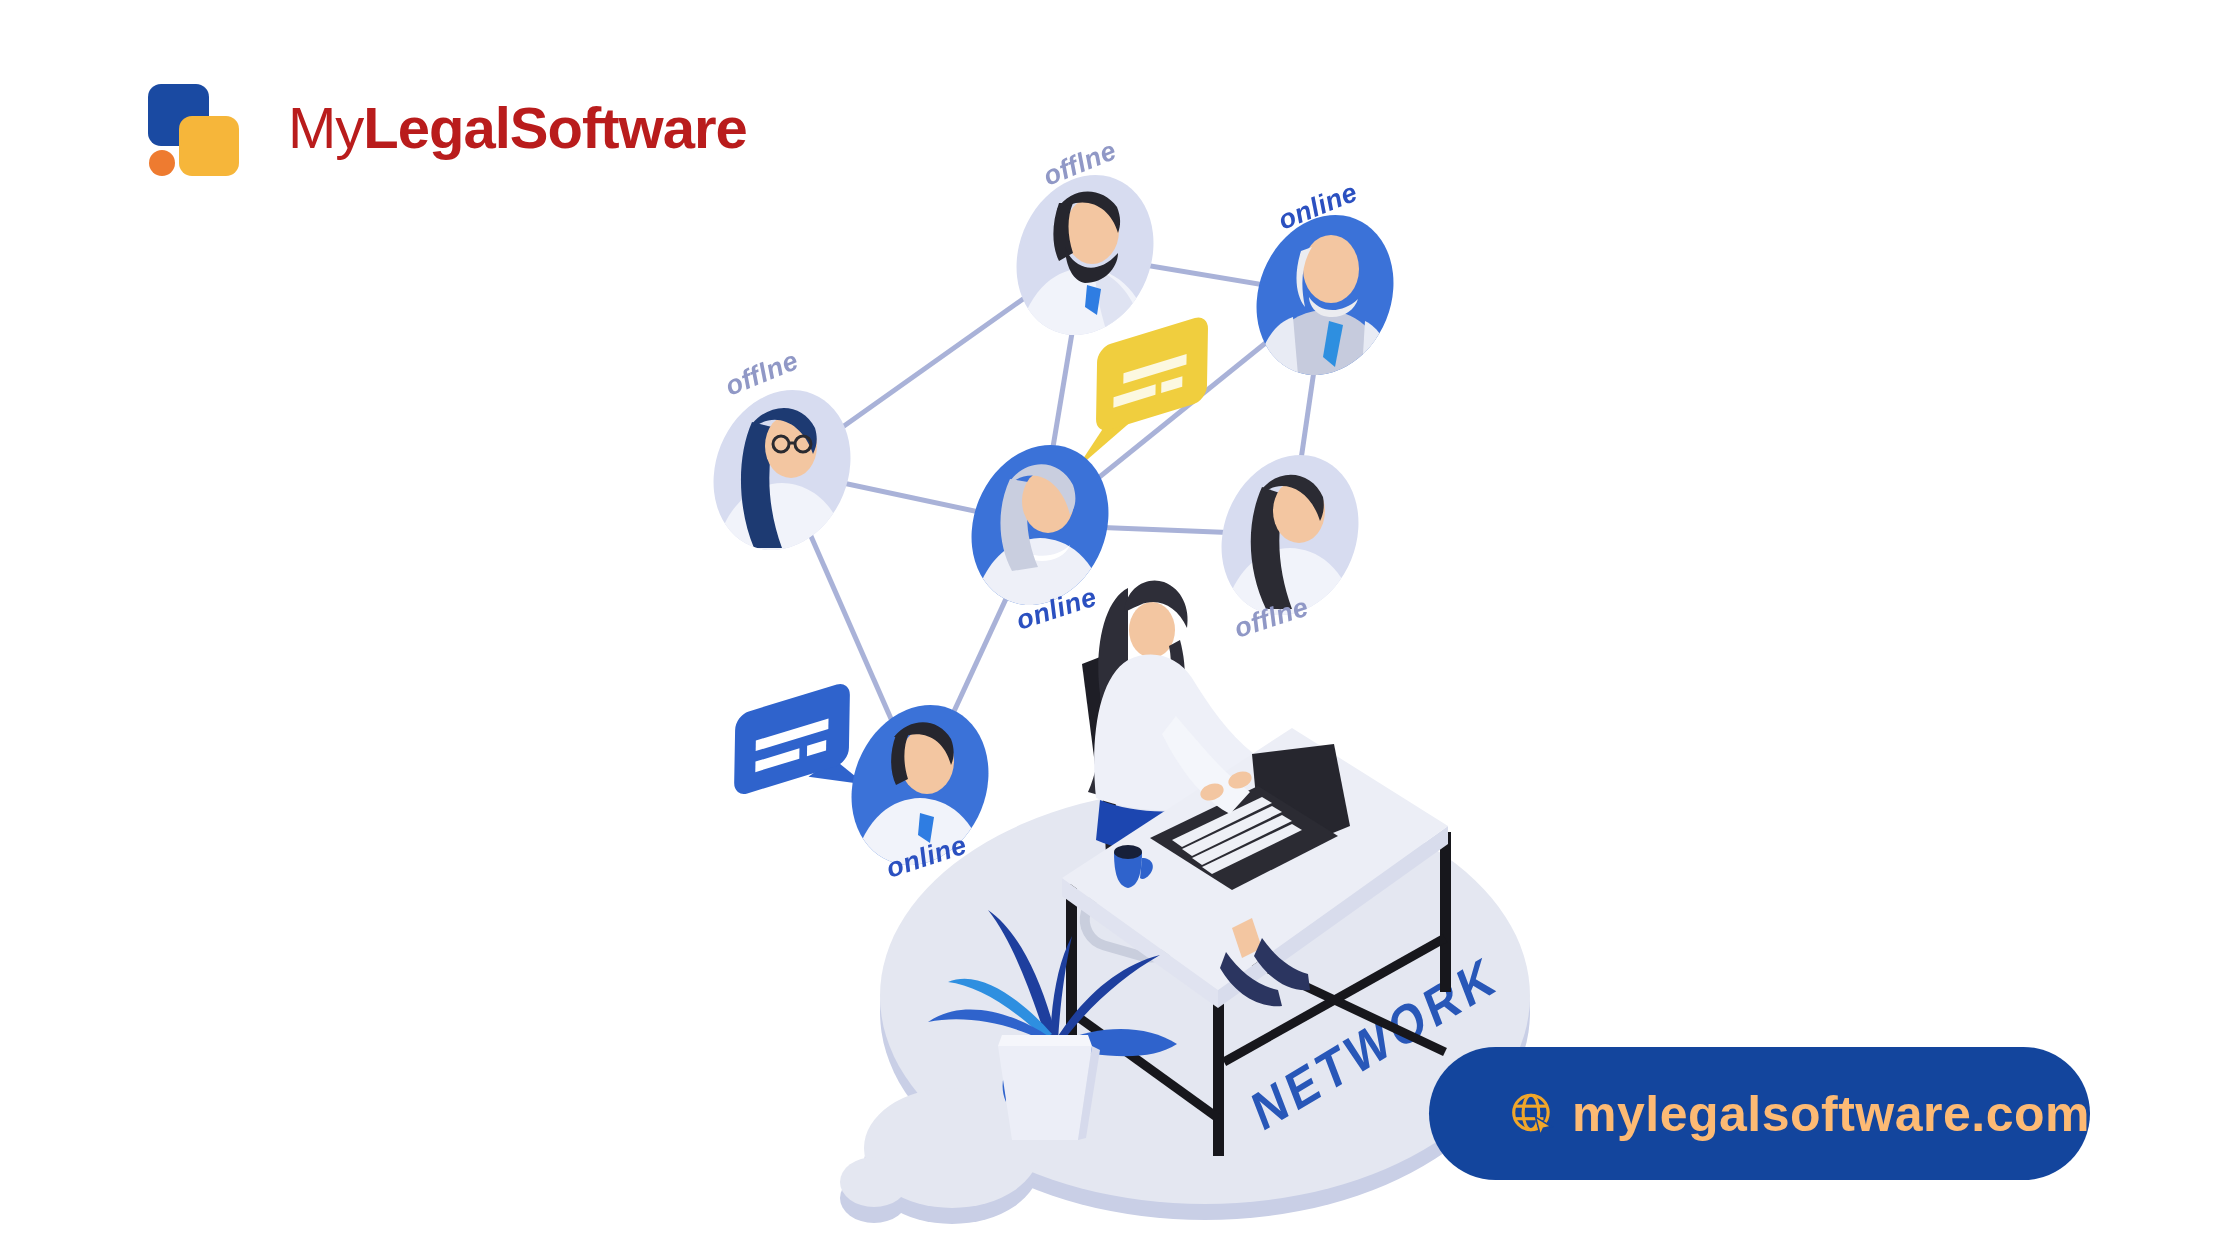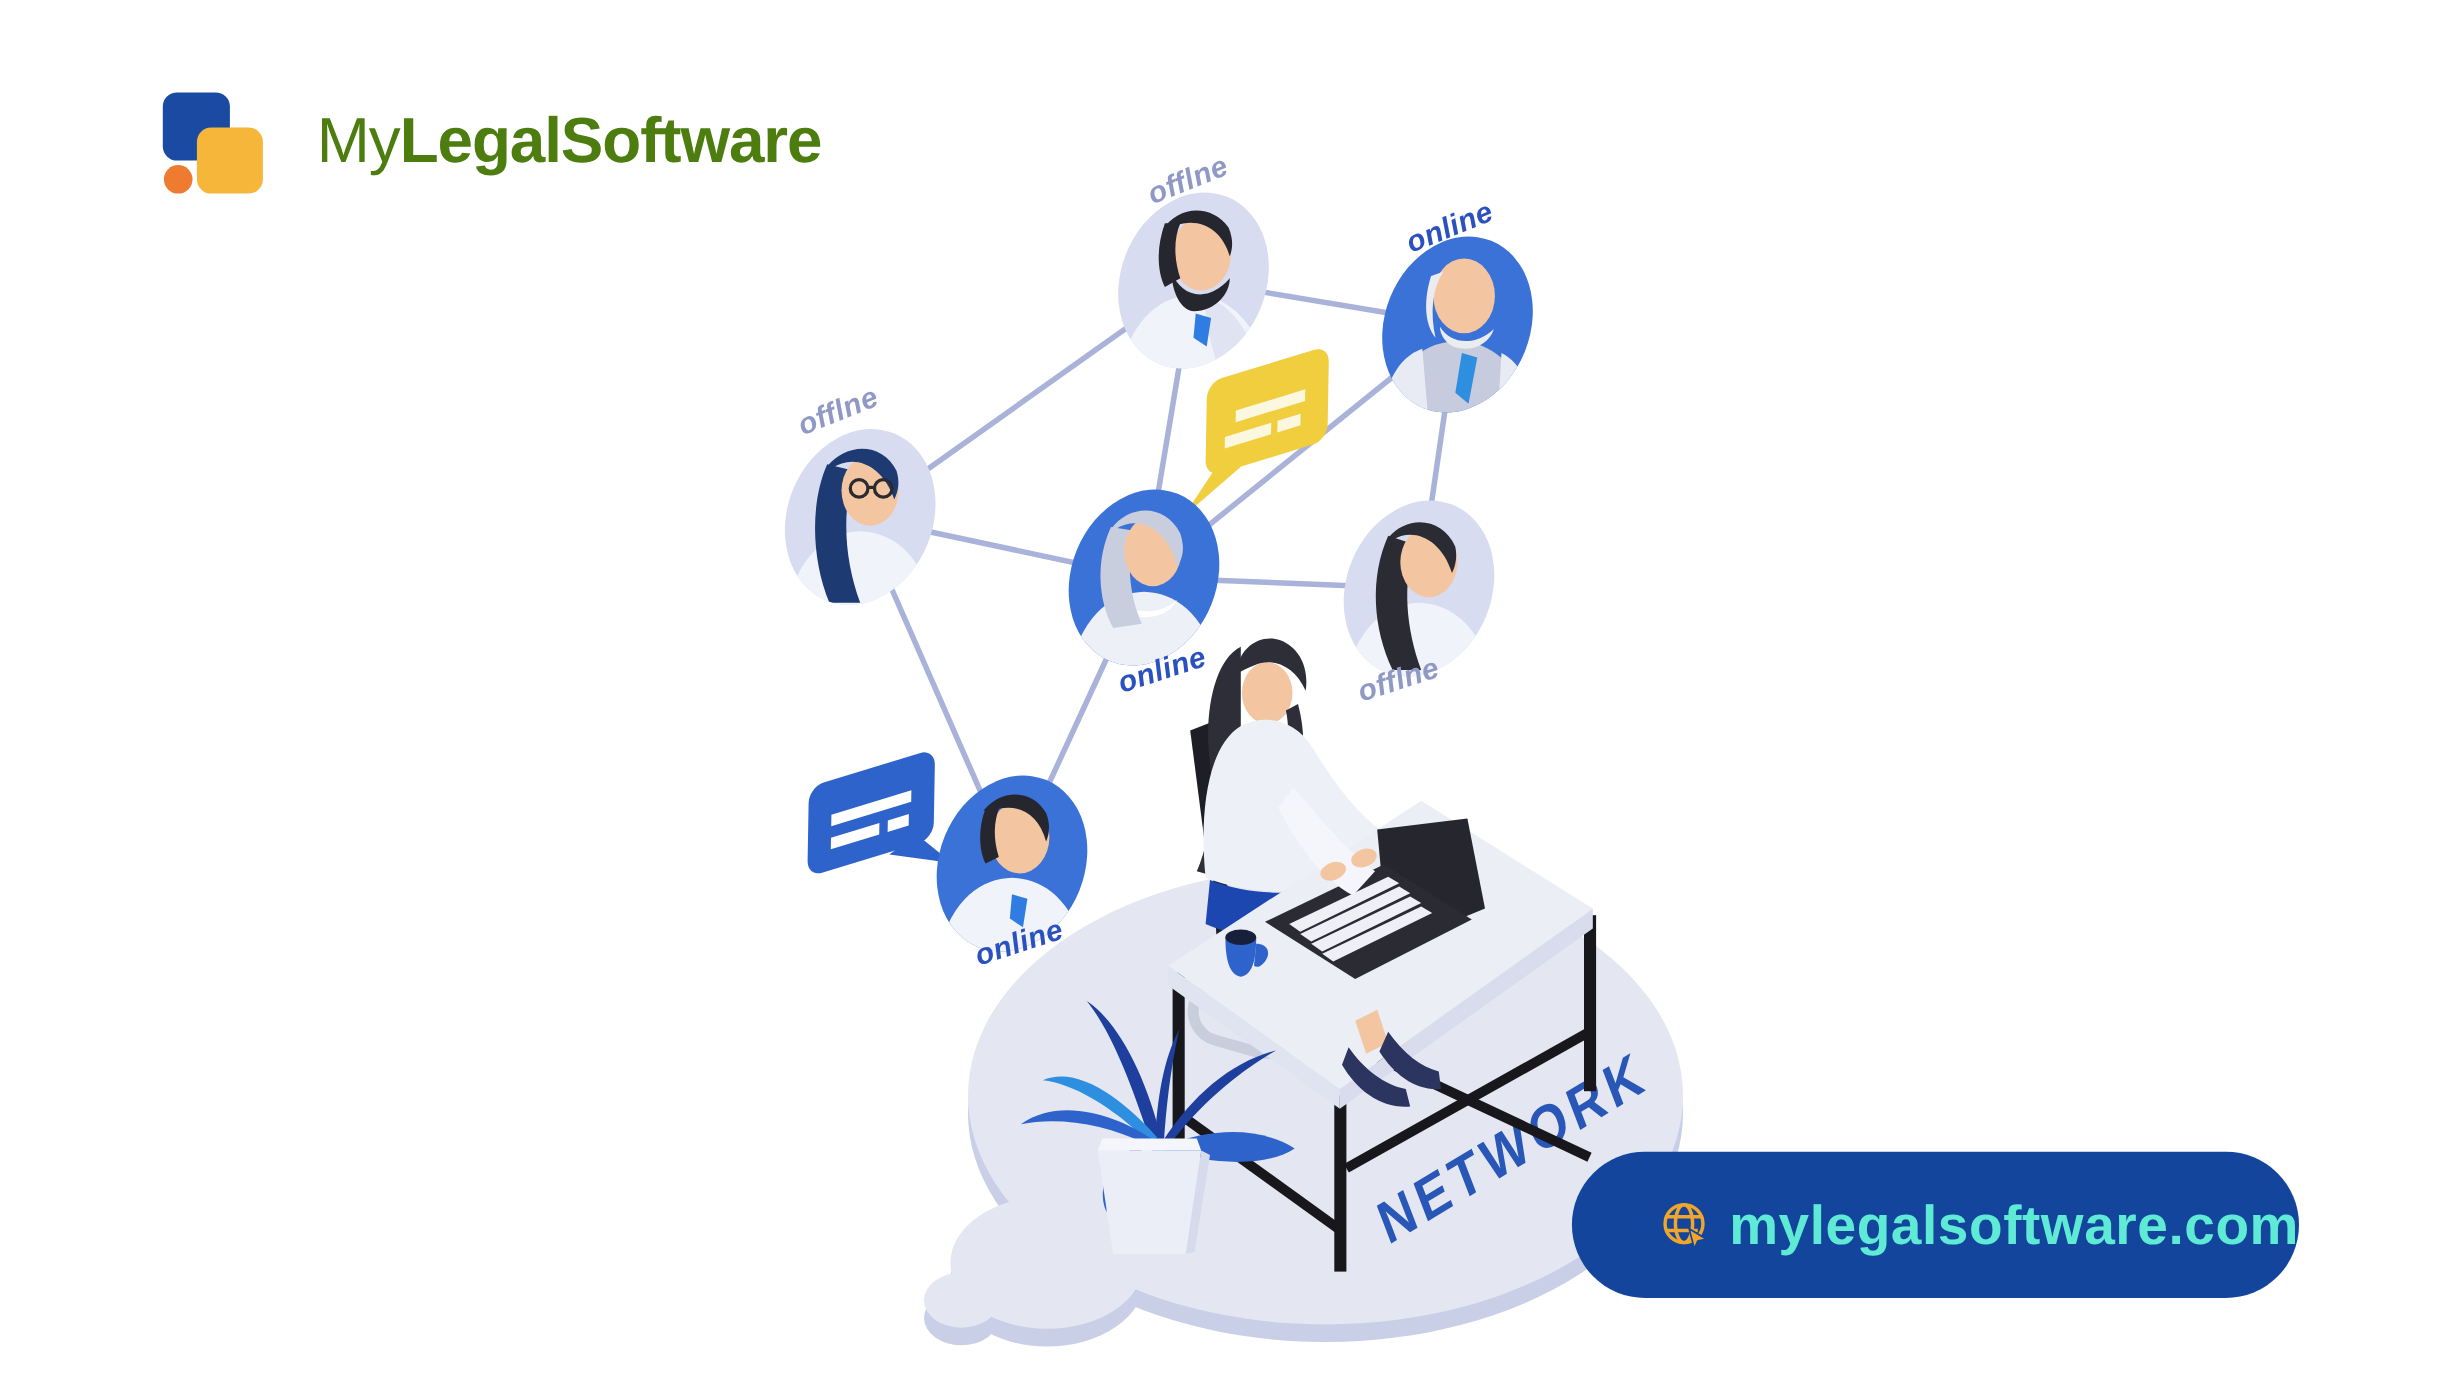--- a/index.html
+++ b/index.html
@@ -19,35 +19,35 @@
 
   
   svg.scene { position:absolute; left:0; top:0; width:2240px; height:1260px; }
   .status-label { font-size:27px; font-weight:700; font-style:italic; letter-spacing:.5px; }
   .floor-word  { font-size:50px; font-weight:700; letter-spacing:5px; }
 
   
   .site-pill { position:absolute; left:1429px; top:1047px; width:661px; height:133px;
                border-radius:67px; display:flex; align-items:center; padding-left:80px;
                cursor:pointer; }
-  .site-pill .pill-label { color:#5eead4; font-size:50px; font-weight:700; margin-left:16px;
+  .site-pill .pill-label { color:#fdba74; font-size:50px; font-weight:700; margin-left:16px;
                            letter-spacing:0.5px; white-space:nowrap; }
 </style>
 </head>
 <body>
 
 <div class="page">
 
   <div class="logo">
     <div class="logo-mark">
       <div class="logo-sq-blue" style="background:#1a4aa2;"></div>
       <div class="logo-sq-yellow" style="background:#f6b63a;"></div>
       <div class="logo-dot" style="background:#ee7b30;"></div>
     </div>
-    <div class="logo-text" style="color:#4d7c0f;">
+    <div class="logo-text" style="color:#b91c1c;">
       <span class="w-my">My</span><span class="w-bold">Legal</span><span class="w-bold">Software</span>
     </div>
   </div>
 
   <svg class="scene" viewBox="0 0 2240 1260">
 
     <g>
       <g>
         <ellipse cx="1205" cy="1012" rx="325" ry="208" fill="#c9cfe6"></ellipse>
         <ellipse cx="952" cy="1164" rx="88" ry="60" fill="#c9cfe6"></ellipse>

